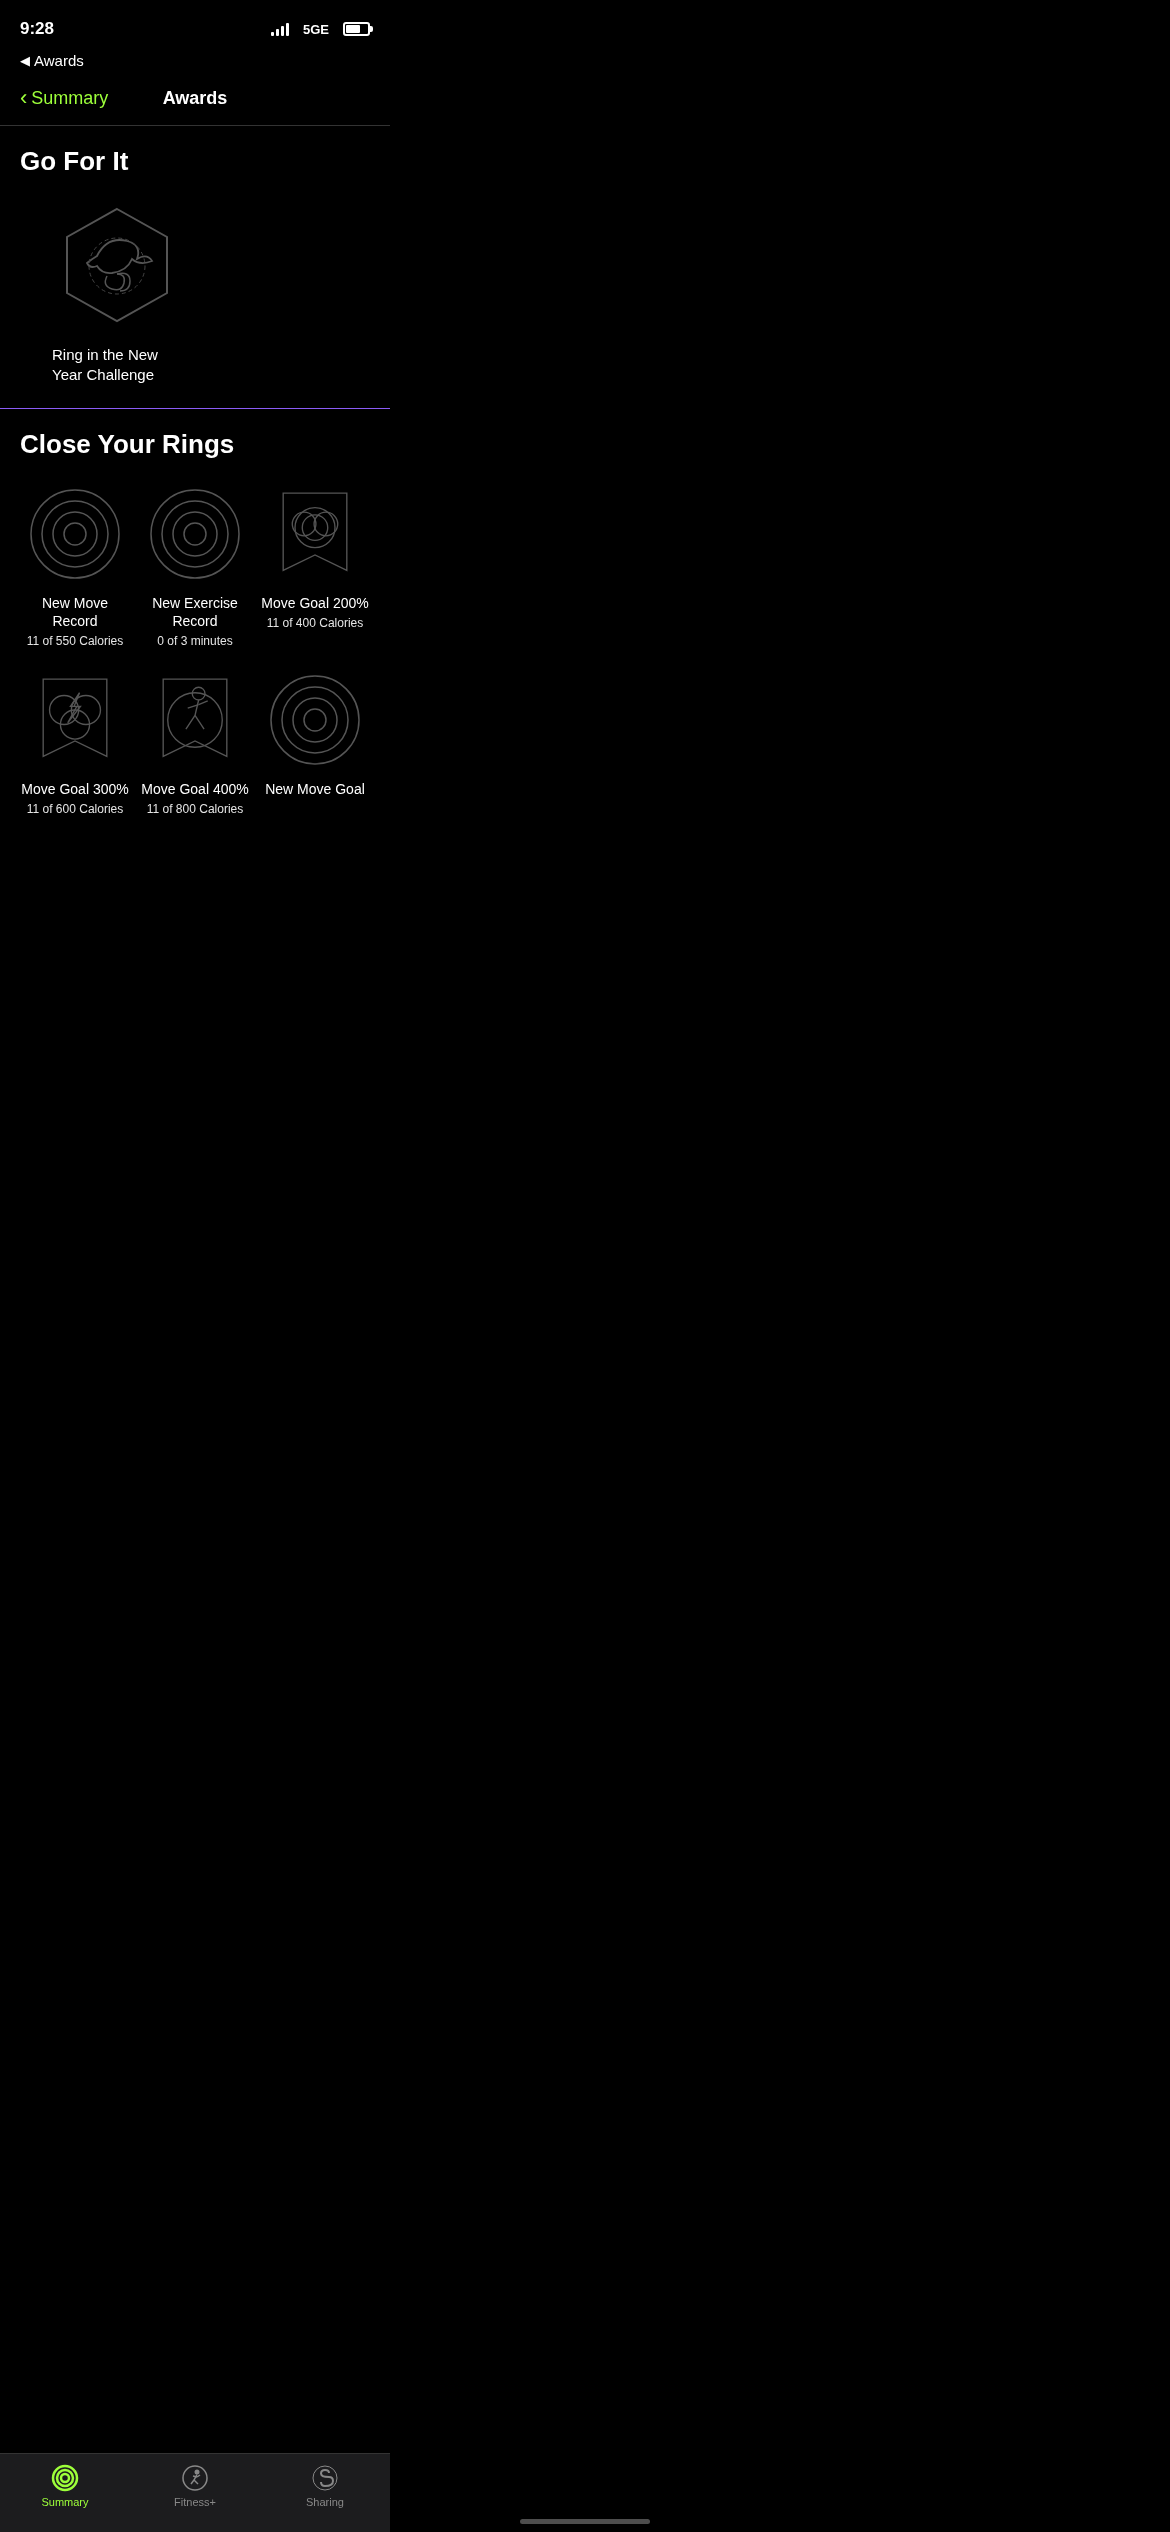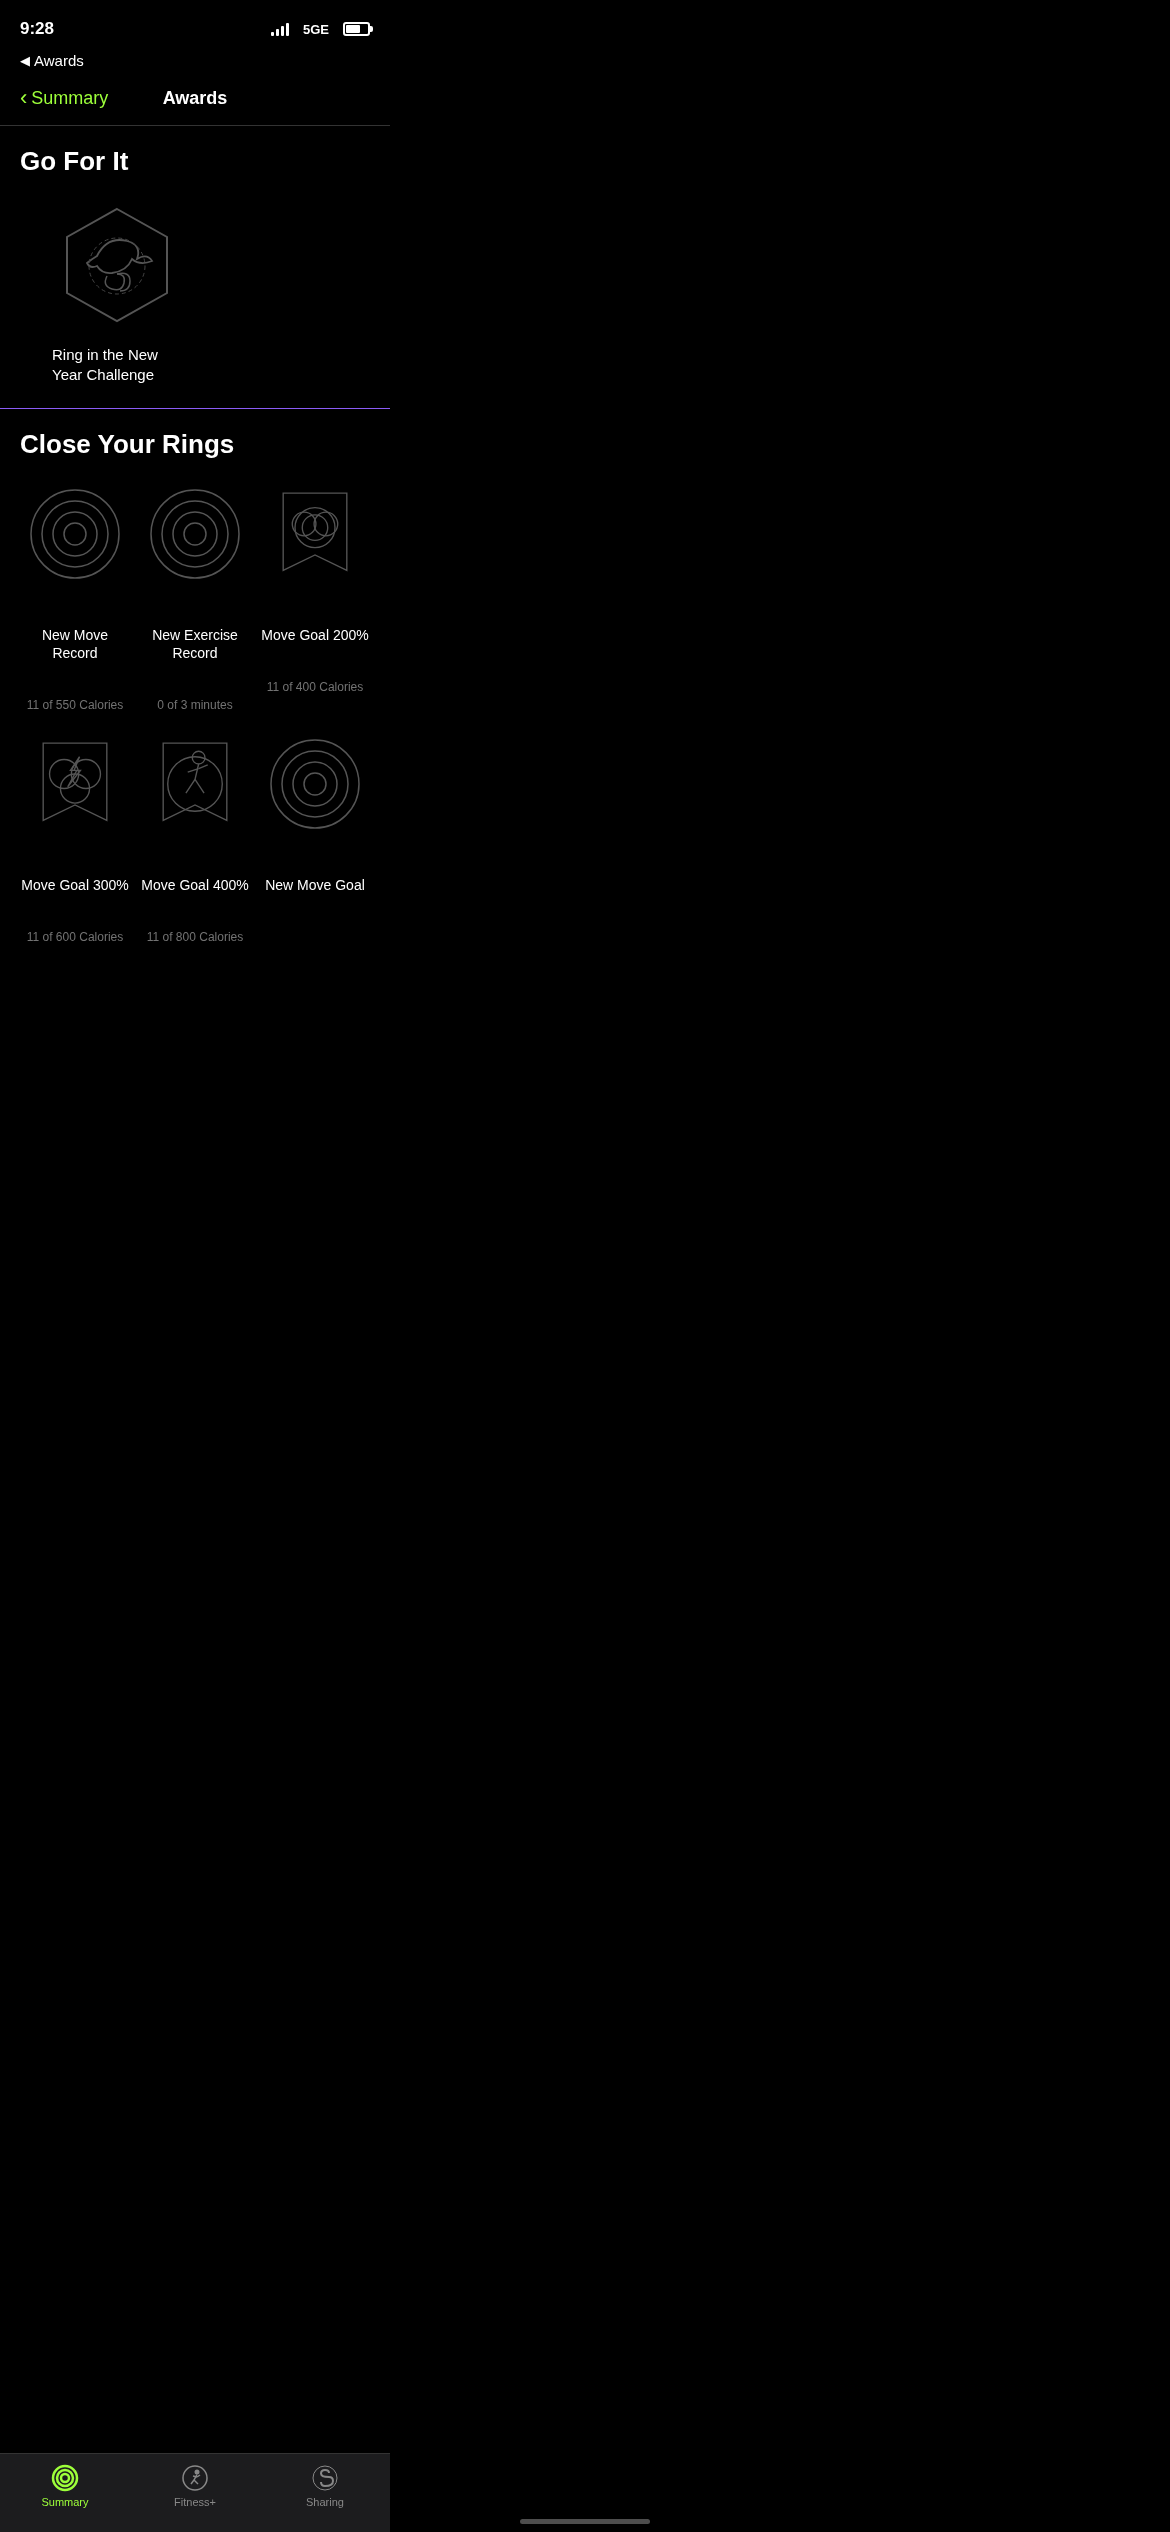--- a/index.html
+++ b/index.html
@@ -159,37 +159,36 @@
       display: grid;
       grid-template-columns: repeat(3, 1fr);
       gap: 20px 10px;
       margin-top: 16px;
     }
     .ring-item {
       display: flex;
       flex-direction: column;
       align-items: center;
       text-align: center;
-      gap: 32px;
     }
     .ring-icon {
       width: 100px;
       height: 100px;
       margin-bottom: 10px;
     }
     .ring-label {
       font-size: 14px;
       color: #fff;
       line-height: 1.3;
       margin-bottom: 4px;
       font-weight: 500;
     }
     .ring-progress {
       font-size: 12px;
-      color: #737373;
+      color: #e5e5e5;
       line-height: 1.3;
       text-align: center;
     }
 
     
     .tab-bar {
       position: fixed;
       bottom: 0;
       left: 0;
       width: 390px;

